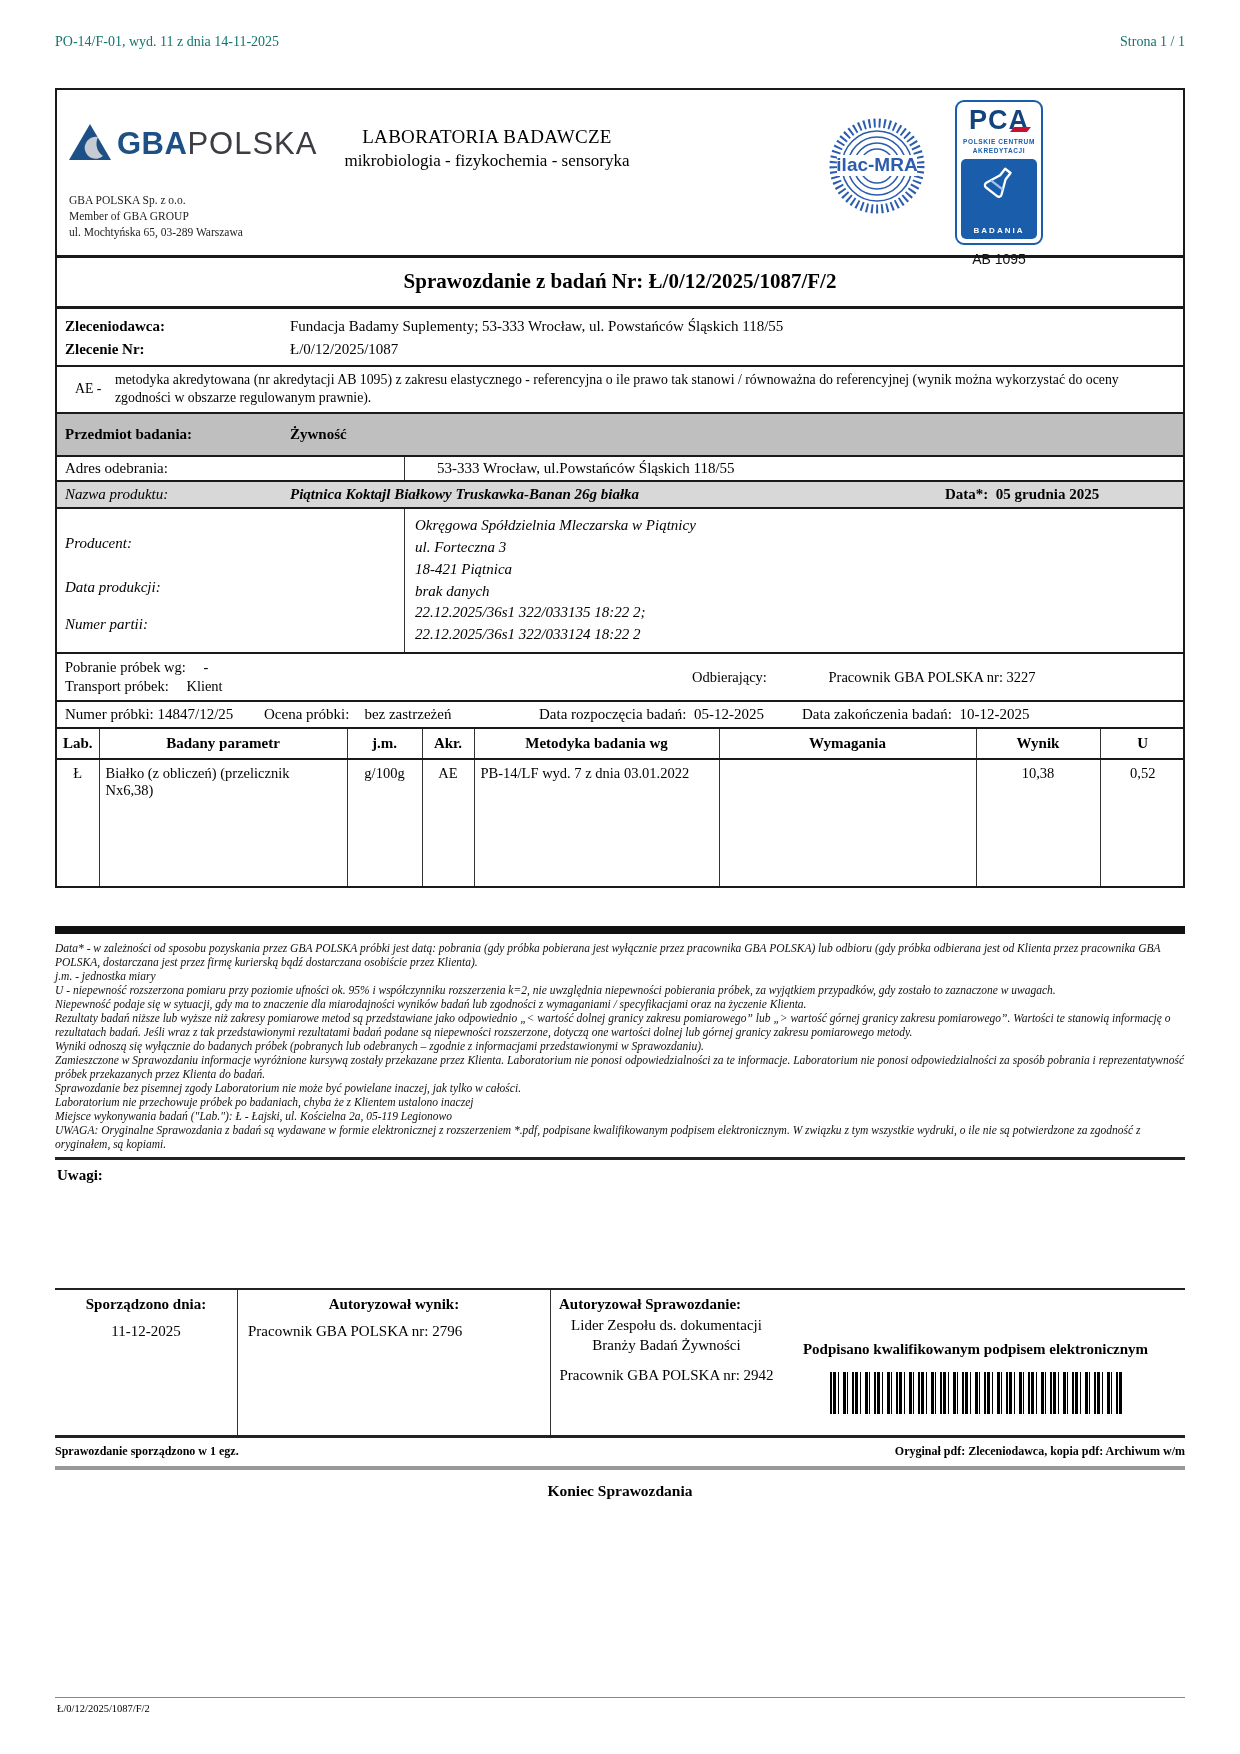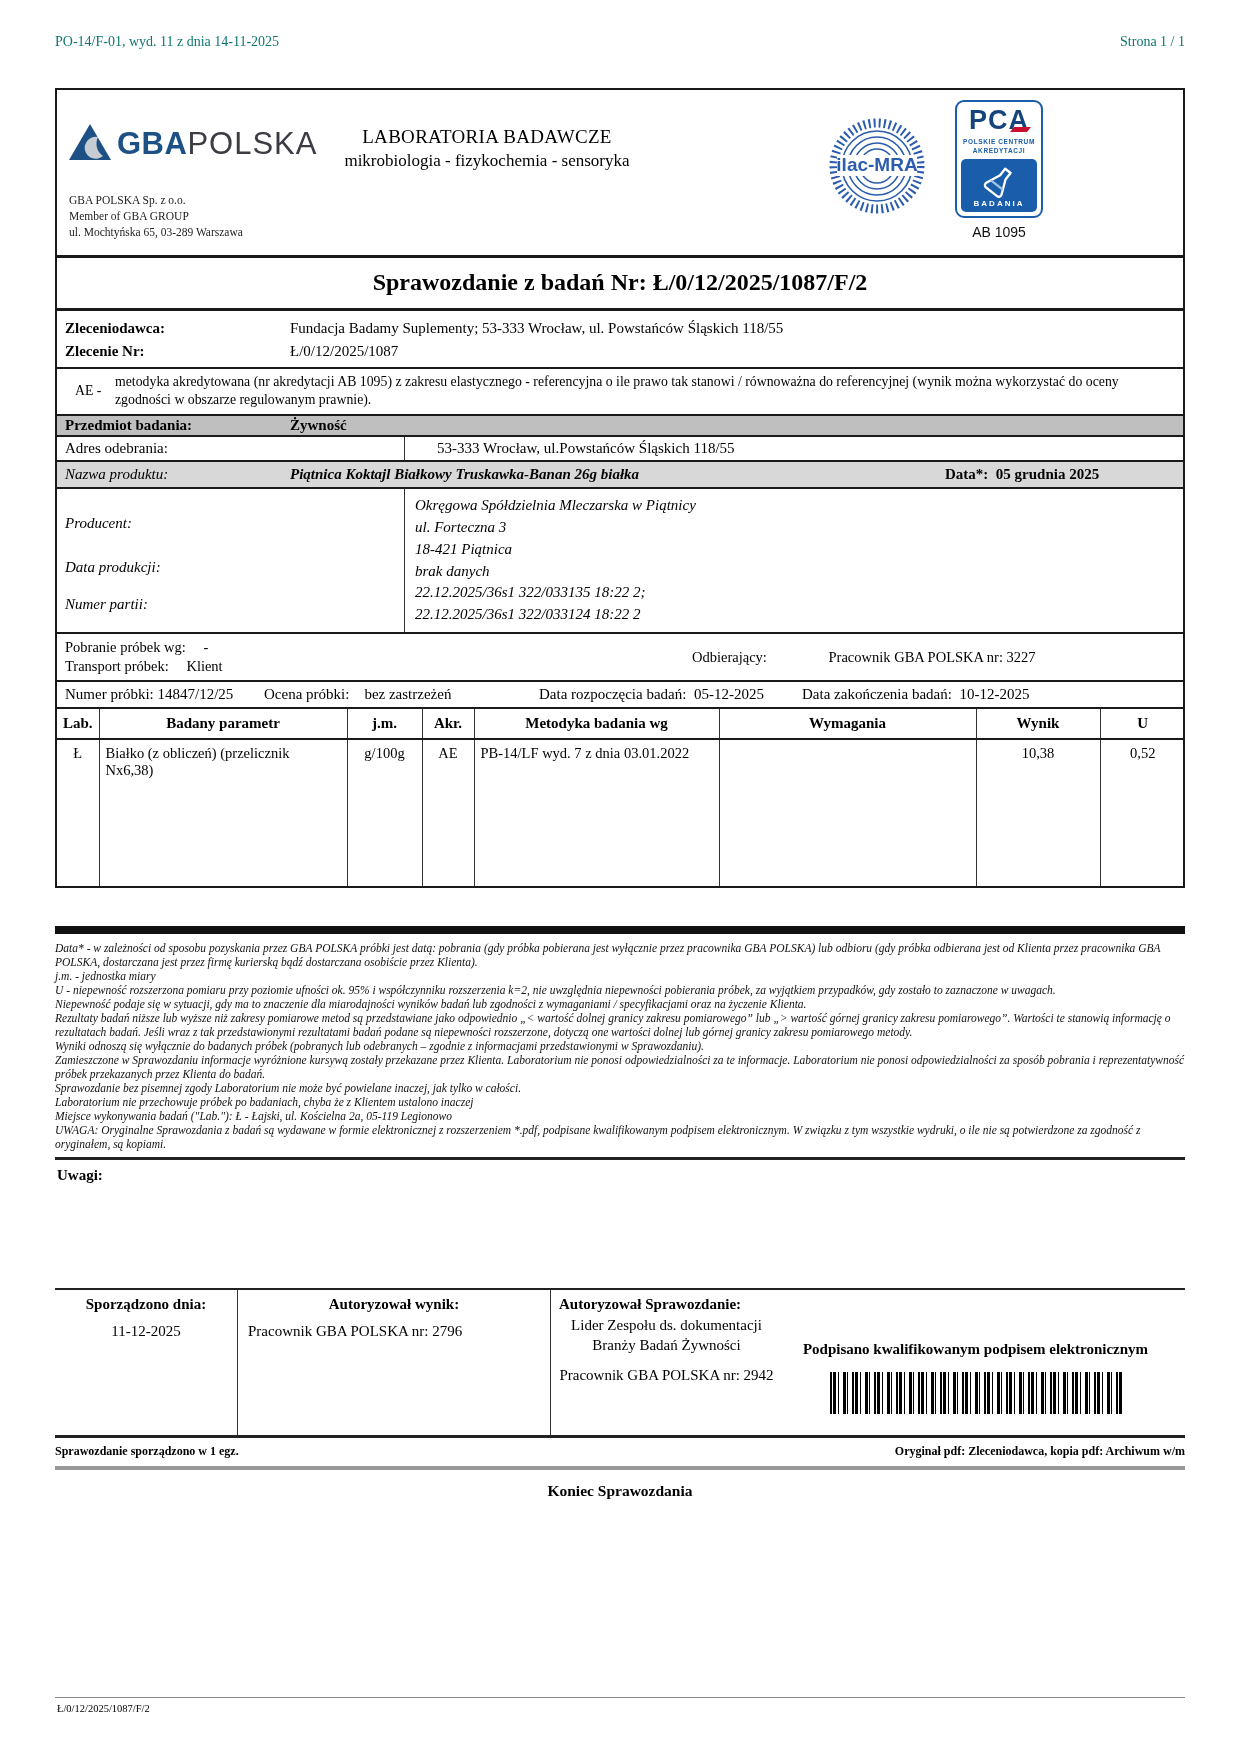--- a/index.html
+++ b/index.html
@@ -25,39 +25,39 @@
   .lab-subtitle { font-size:17px; margin-top:3px; }
   .ilac { position:absolute; top:28px; right:258px; }
   .pca-wrap { position:absolute; top:10px; right:140px; width:88px; text-align:center; }
   .pca-badge { border:2px solid #1a5dab; border-radius:9px; background:#fff; padding:5px 4px 4px;
     font-family:"Liberation Sans", sans-serif; }
   .pca-acronym { position:relative; color:#14447e; font-weight:bold; font-size:27px; line-height:1;
     letter-spacing:1px; }
   .pca-red { position:absolute; right:8px; bottom:2px; width:17px; height:5px; background:#c8102e;
     transform:skewX(-38deg); }
   .pca-name { color:#1a5dab; font-weight:bold; font-size:6.5px; line-height:1.4; letter-spacing:0.6px; margin-top:3px; }
-  .pca-blue-box { margin-top:4px; background:#1a5dab; border-radius:5px; height:53px; position:relative; }
+  .pca-blue-box { margin-top:4px; background:#1a5dab; border-radius:5px; height:80px; position:relative; }
   .pca-badania { position:absolute; bottom:4px; left:0; right:0; color:#fff; font-size:8px;
     font-weight:bold; letter-spacing:2px; }
   .pca-ab { margin-top:6px; font-size:14px; color:#111; font-family:"Liberation Sans", sans-serif; }
   
   .title-bar { flex:0 0 auto; border-top:3px solid #1a1a1a; border-bottom:3px solid #1a1a1a;
-    text-align:center; font-weight:bold; font-size:24px; padding:11px 0 12px; }
+    text-align:center; font-weight:bold; font-size:21px; padding:11px 0 12px; }
   
   .order-sec { flex:0 0 auto; padding:6px 0 4px; }
   .kv-row { display:grid; grid-template-columns:225px 1fr; padding:3px 8px; font-size:15px; }
   .kv-row .k { font-weight:bold; }
   .ae-row { flex:0 0 auto; border-top:2px solid #1a1a1a; display:flex; align-items:center;
     padding:4px 8px 5px 18px; font-size:13.8px; min-height:45px; }
   .ae-row .ae-k { flex:0 0 40px; }
   .ae-row .ae-v { flex:1; line-height:1.32; }
   .gray-row-dark { background:#bfbfbf; }
   .gray-row-light { background:#d8d8d8; }
   .subject-row { flex:0 0 auto; border-top:2px solid #1a1a1a; display:grid; grid-template-columns:225px 1fr;
-    padding:1px 8px; font-size:15px; font-weight:bold; }
+    padding:12px 8px; font-size:15px; font-weight:bold; }
   .addr-row { flex:0 0 auto; border-top:2px solid #1a1a1a; display:grid; grid-template-columns:348px 1fr;
     font-size:15px;gap:24px; }
   .addr-row .cell { padding:3px 8px; }
   .v-div { border-right:1px solid #333; }
   .product-row { flex:0 0 auto; border-top:2px solid #1a1a1a; display:grid;
     grid-template-columns:225px 1fr 230px; padding:4px 8px; font-size:15px; align-items:center; }
   .product-row .lbl { font-style:italic; }
   .product-row .val { font-weight:bold; font-style:italic; }
   .product-row .date { font-weight:bold; }
   .producer-block { flex:0 0 auto; border-top:2px solid #1a1a1a; display:grid;

